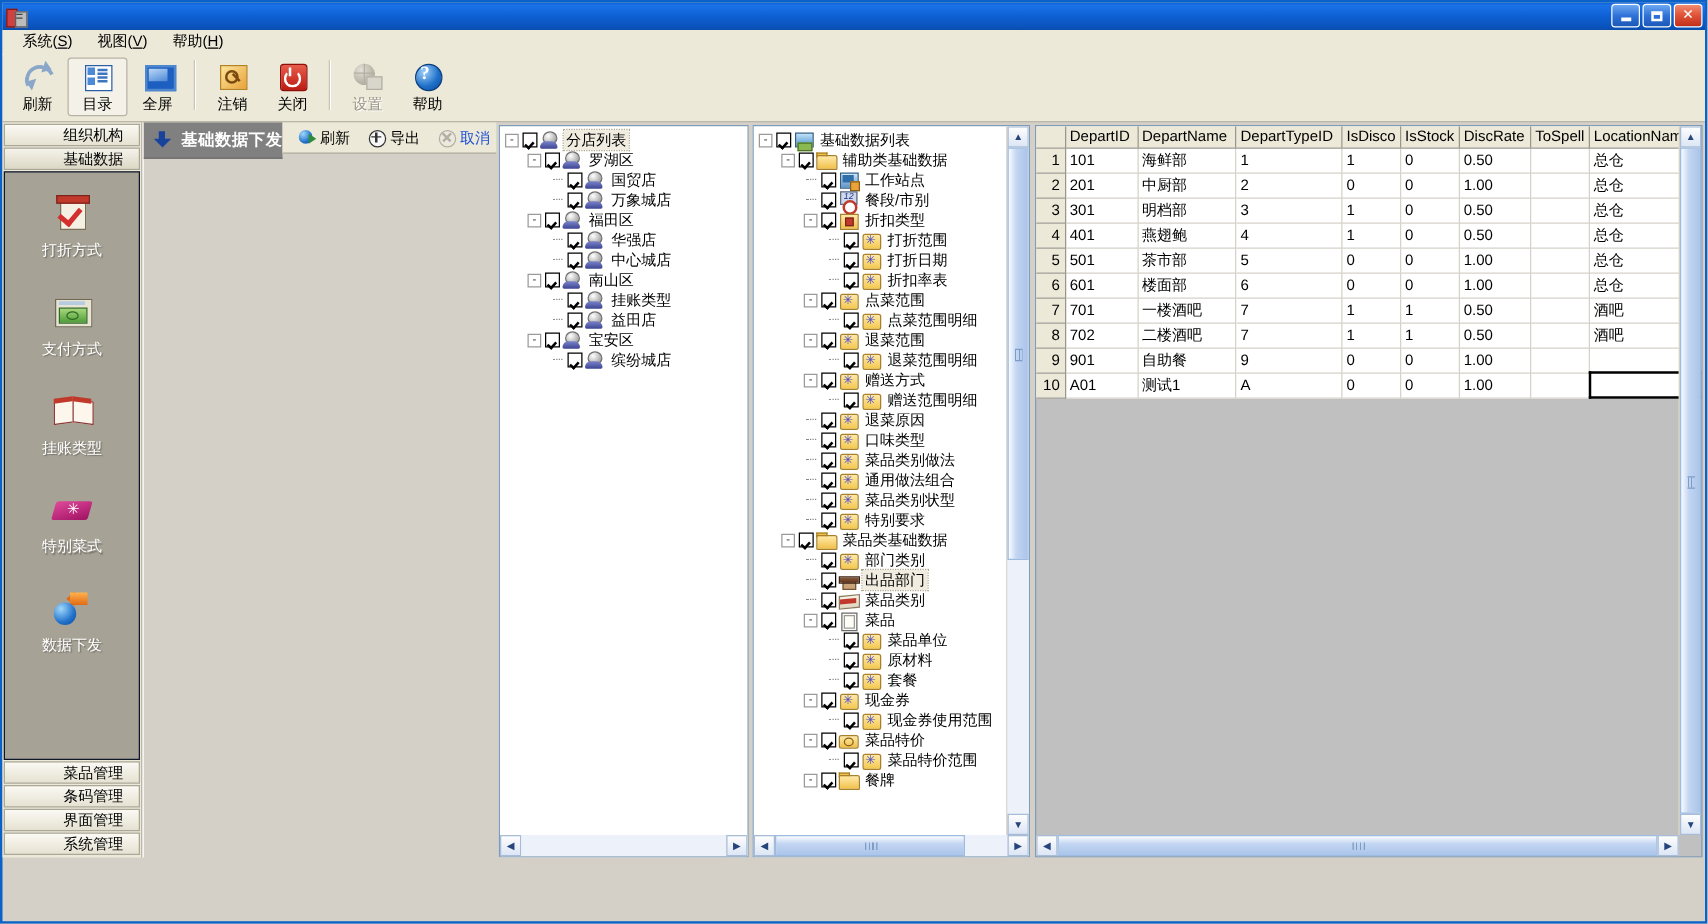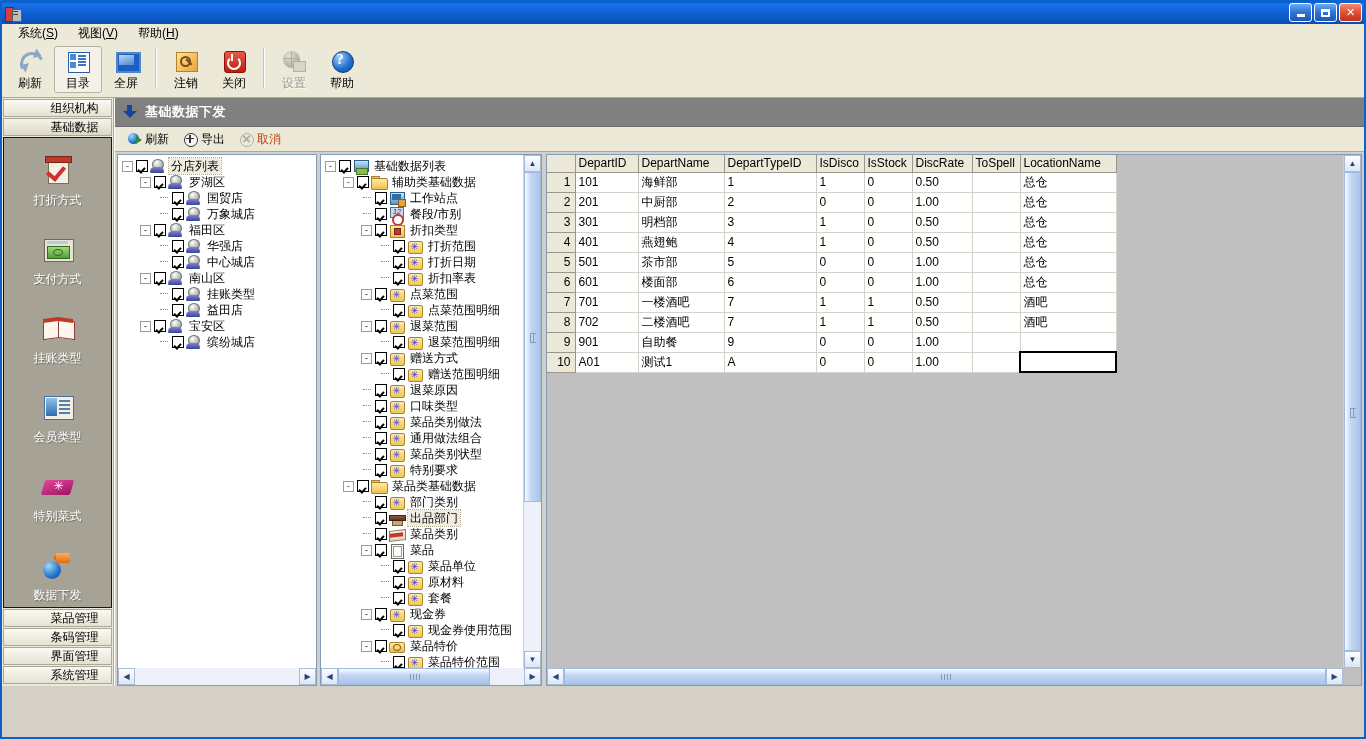--- a/index.html
+++ b/index.html
@@ -110,33 +110,33 @@
   .bic-mem .a{left:3px;top:3px;width:28px;height:22px;background:#f2f0e6;border:1px solid #4a6f9c;}
   .bic-mem .b{left:5px;top:5px;width:11px;height:18px;background:linear-gradient(180deg,#8fc0ec,#2f6fae);}
   .bic-mem .c{left:18px;top:7px;width:11px;height:1.5px;background:#5a7fa6;box-shadow:0 4px 0 #5a7fa6,0 8px 0 #5a7fa6,0 12px 0 #5a7fa6;}
   .bic-spec .a{left:2px;top:8px;width:29px;height:15px;background:linear-gradient(160deg,#e0499a,#a01263);transform:skewX(-16deg);border-radius:2px;}
   .bic-spec .b{left:13px;top:10px;width:9px;height:9px;color:#fff;font-size:12px;line-height:9px;text-align:center;}
   .bic-down .a{left:2px;top:10px;width:18px;height:18px;border-radius:50%;background:radial-gradient(circle at 32% 28%,#9fd8fb,#1f6fc9 62%,#0d4e9c);}
   .bic-down .b{left:15px;top:2px;width:14px;height:10px;background:linear-gradient(180deg,#ffb24d,#e06a14);}
   .bic-down .c{left:12px;top:1px;border-top:6px solid transparent;border-bottom:6px solid transparent;border-right:7px solid #e06a14;}
 
   
-  .main{flex:1;display:flex;flex-direction:column;background:#d4d0c8;
+  .main{flex:1;display:flex;flex-direction:row;background:#d4d0c8;
         border-left:1px solid #fff;box-sizing:border-box;}
   .pageheader{height:28px;background:#808080;display:flex;align-items:center;padding-left:8px;
               color:#fff;font-size:13px;font-weight:bold;letter-spacing:.5px;
               border-bottom:1px solid #6b6b6b;}
   .pageheader .arrow{width:14px;height:14px;margin-right:8px;position:relative;}
   .pageheader .arrow i{position:absolute;left:4px;top:0;width:5px;height:7px;background:#18439c;}
   .pageheader .arrow b{position:absolute;left:0px;top:6px;border-left:7px solid transparent;
         border-right:7px solid transparent;border-top:7px solid #18439c;}
   .actionbar{height:24px;background:#ece9d8;display:flex;align-items:center;gap:4px;
              padding-left:7px;border-bottom:1px solid #aca899;}
   .act{display:flex;align-items:center;gap:3px;padding:1px 5px;font-size:12px;color:#000;}
-  .act.dis{color:#c2410c;}
+  .act.dis{color:#1d4ed8;}
   .mic{width:15px;height:15px;position:relative;}
   .mic i{position:absolute;display:block;}
   .mic-refresh .a{left:1px;top:1px;width:11px;height:11px;border-radius:50%;
      background:radial-gradient(circle at 32% 28%,#9fd8fb,#1f6fc9 62%,#0d4e9c);}
   .mic-refresh .b{left:9px;top:4px;border-top:4px solid transparent;border-bottom:4px solid transparent;border-left:6px solid #2f8b3c;}
   .mic-export .a{left:1px;top:1px;width:12px;height:12px;border:1.5px solid #333;border-radius:50%;background:#f7f7f7;}
   .mic-export .b{left:6px;top:3px;width:1.5px;height:8px;background:#333;}
   .mic-export .c{left:3px;top:6px;width:8px;height:1.5px;background:#333;}
   .mic-cancel .a{left:1px;top:1px;width:12px;height:12px;border:1.5px solid #b3afa2;border-radius:50%;background:#eceadf;}
   .mic-cancel .b{left:3px;top:6.5px;width:9px;height:1.5px;background:#b3afa2;transform:rotate(45deg);}
@@ -348,28 +348,20 @@
           <span class="lab">支付方式</span>
         </div>
         <div class="sitem">
           <span class="bic bic-book">
               <i class="a"></i>
               <i class="b"></i>
               <i class="c"></i>
               <i class="d"></i>
             </span>
           <span class="lab">挂账类型</span>
-        </div>
-        <div class="sitem">
-          <span class="bic bic-mem">
-              <i class="a"></i>
-              <i class="b"></i>
-              <i class="c"></i>
-            </span>
-          <span class="lab">会员类型</span>
         </div>
         <div class="sitem">
           <span class="bic bic-spec">
               <i class="a"></i>
               <i class="b">✳</i>
             </span>
           <span class="lab">特别菜式</span>
         </div>
         <div class="sitem">
           <span class="bic bic-down">

